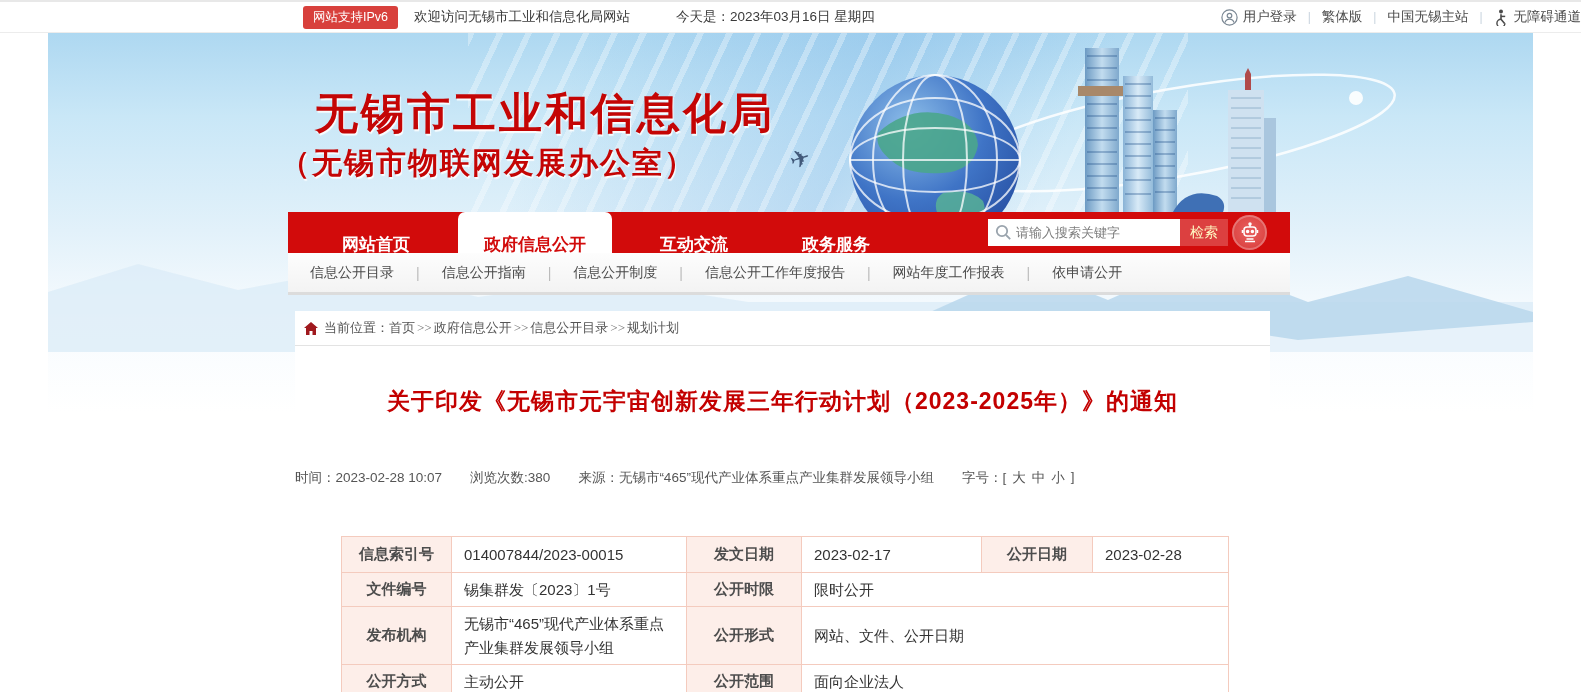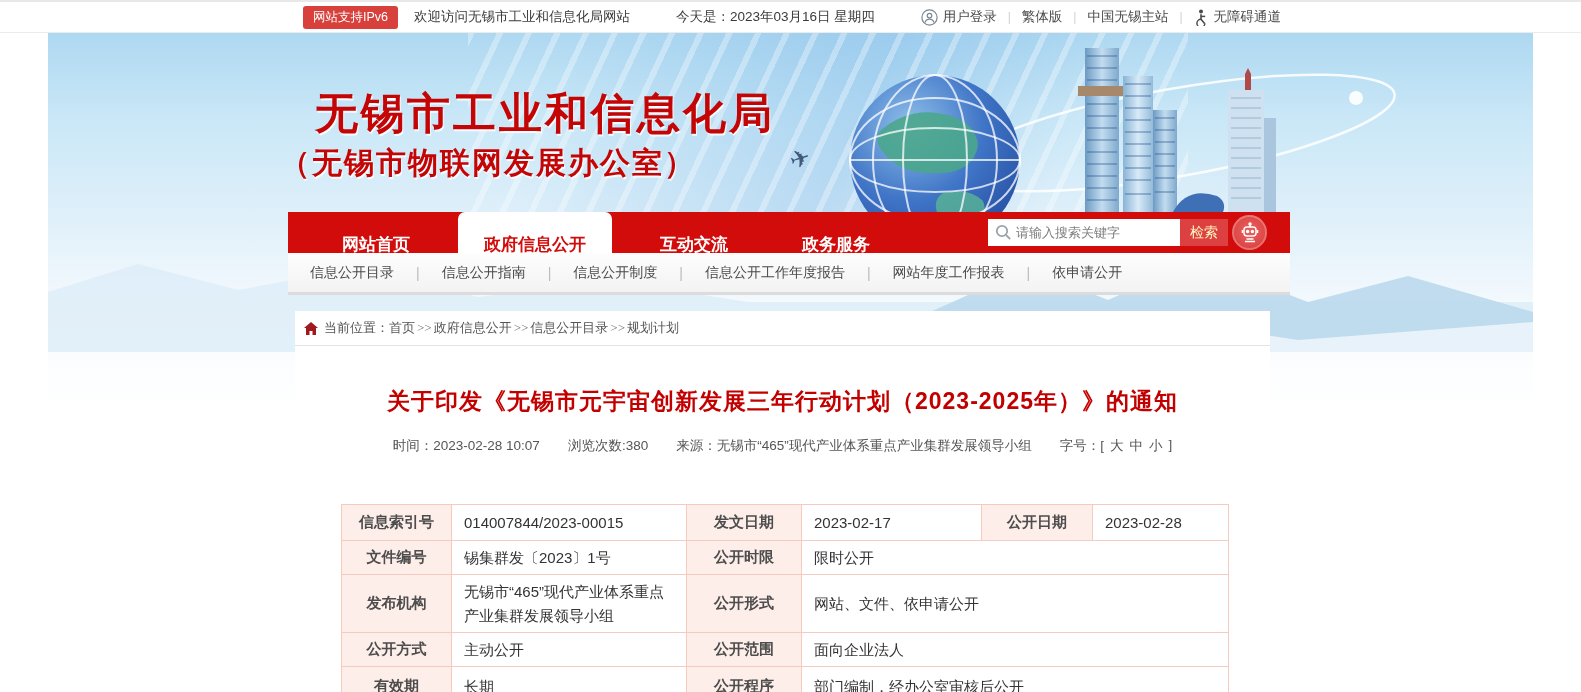--- a/index.html
+++ b/index.html
@@ -8,21 +8,21 @@
   .page { position:relative; width:1581px; height:692px; overflow:hidden; background:#fff; }
 
   
   .topbar { position:absolute; left:0; top:0; width:1581px; height:33px; background:#fff;
             border-top:2px solid #e8e8e8; border-bottom:1px solid #ececec;
             display:flex; align-items:center; font-size:13px; color:#333; }
   .ipv6-badge { margin-left:303px; background:#d8403c; color:#fff; font-size:12.5px;
                 padding:3px 10px; border-radius:3px; cursor:pointer; }
   .welcome { margin-left:16px; color:#3a3a3a; font-size:13.5px; }
   .today { margin-left:46px; color:#3a3a3a; font-size:13.5px; }
-  .topbar-right { margin-left:auto; margin-right:300px; display:flex; align-items:center; gap:11px; color:#4a4a4a; }
+  .topbar-right { margin-left:auto; display:flex; align-items:center; gap:11px; color:#4a4a4a; }
   .topbar-right .tlink { display:flex; align-items:center; gap:5px; cursor:pointer; font-size:13.5px; }
   .topbar-right .sep { color:#c9d4de; font-size:12px; }
   .ticon svg { display:block; }
 
   
   .banner { position:absolute; left:48px; top:33px; width:1485px; height:379px;
             background:linear-gradient(180deg,#aeD8f1 0%,#c9e7f7 22%,#e2f1fa 52%,#f7fbfe 75%,#ffffff 100%);
             overflow:hidden; }
   .streaks { position:absolute; left:420px; top:0; width:720px; height:230px;
              background:repeating-linear-gradient(115deg, rgba(255,255,255,0.55) 0 6px, rgba(255,255,255,0) 6px 26px);
@@ -71,21 +71,21 @@
   
   .content { position:absolute; left:295px; top:311px; width:975px; background:#fff; z-index:2; height:381px; }
   .breadcrumb { height:35px; border-bottom:1px solid #e3e3e3; display:flex; align-items:center;
                 font-size:13px; color:#555;font-family:Liberation Serif, serif; }
   .breadcrumb .homeicon { margin-left:9px; margin-right:6px; display:flex; }
   .breadcrumb .crumb { cursor:pointer; margin:0 0; }
   .breadcrumb .bsep { color:#777; margin:0 2px; }
 
   .article-title { margin-top:40px; text-align:center; font-size:23px; font-weight:bold; color:#c30000;
                    letter-spacing:1px; }
-  .meta { margin-top:20px; display:flex; justify-content:center; gap:28px; font-size:13.5px; color:#555; }
+  .meta { margin-top:52px; display:flex; gap:28px; font-size:13.5px; color:#555; }
   .meta .fontsize { display:flex; gap:6px; }
   .meta .sizeopt { cursor:pointer; }
 
   .info-table { margin:49px 0 0 46px; width:887px; border-collapse:collapse; table-layout:fixed; }
   .info-table td { border:1px solid #f4cbbe; font-size:15px; }
   .info-table td.label { background:#fdeee9; font-weight:bold; color:#4d4d4d; text-align:center; }
   .info-table td.value { background:#fff; color:#333; padding:5px 12px; line-height:1.55; }
   .info-table tr:nth-child(1) { height:36px; }
   .info-table tr:nth-child(2) { height:34px; }
   .info-table tr:nth-child(3) { height:57px; }
@@ -300,21 +300,21 @@
           <tr>
             <td class="label">文件编号</td>
             <td class="value">锡集群发〔2023〕1号</td>
             <td class="label">公开时限</td>
             <td class="value" colspan="3">限时公开</td>
           </tr>
           <tr>
             <td class="label">发布机构</td>
             <td class="value">无锡市“465”现代产业体系重点产业集群发展领导小组</td>
             <td class="label">公开形式</td>
-            <td class="value" colspan="3">网站、文件、依申请公开</td>
+            <td class="value" colspan="3">网站、文件、公开日期</td>
           </tr>
           <tr>
             <td class="label">公开方式</td>
             <td class="value">主动公开</td>
             <td class="label">公开范围</td>
             <td class="value" colspan="3">面向企业法人</td>
           </tr>
           <tr>
             <td class="label">有效期</td>
             <td class="value">长期</td>

